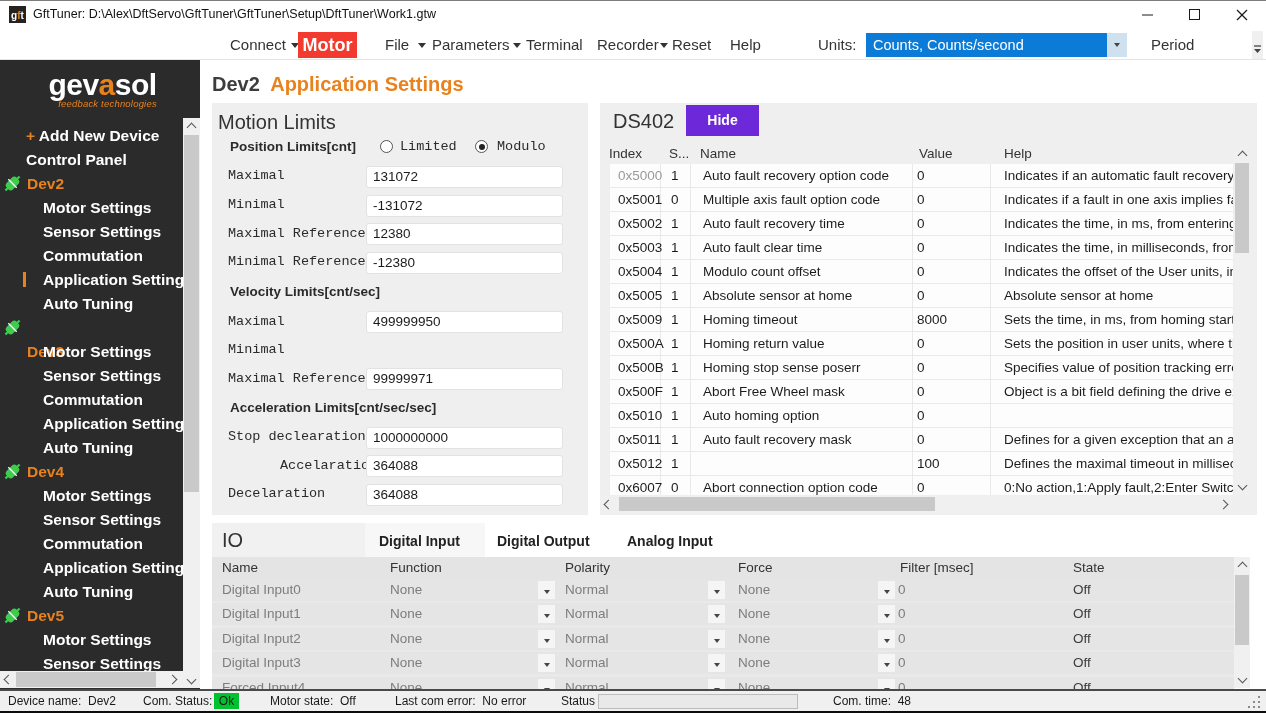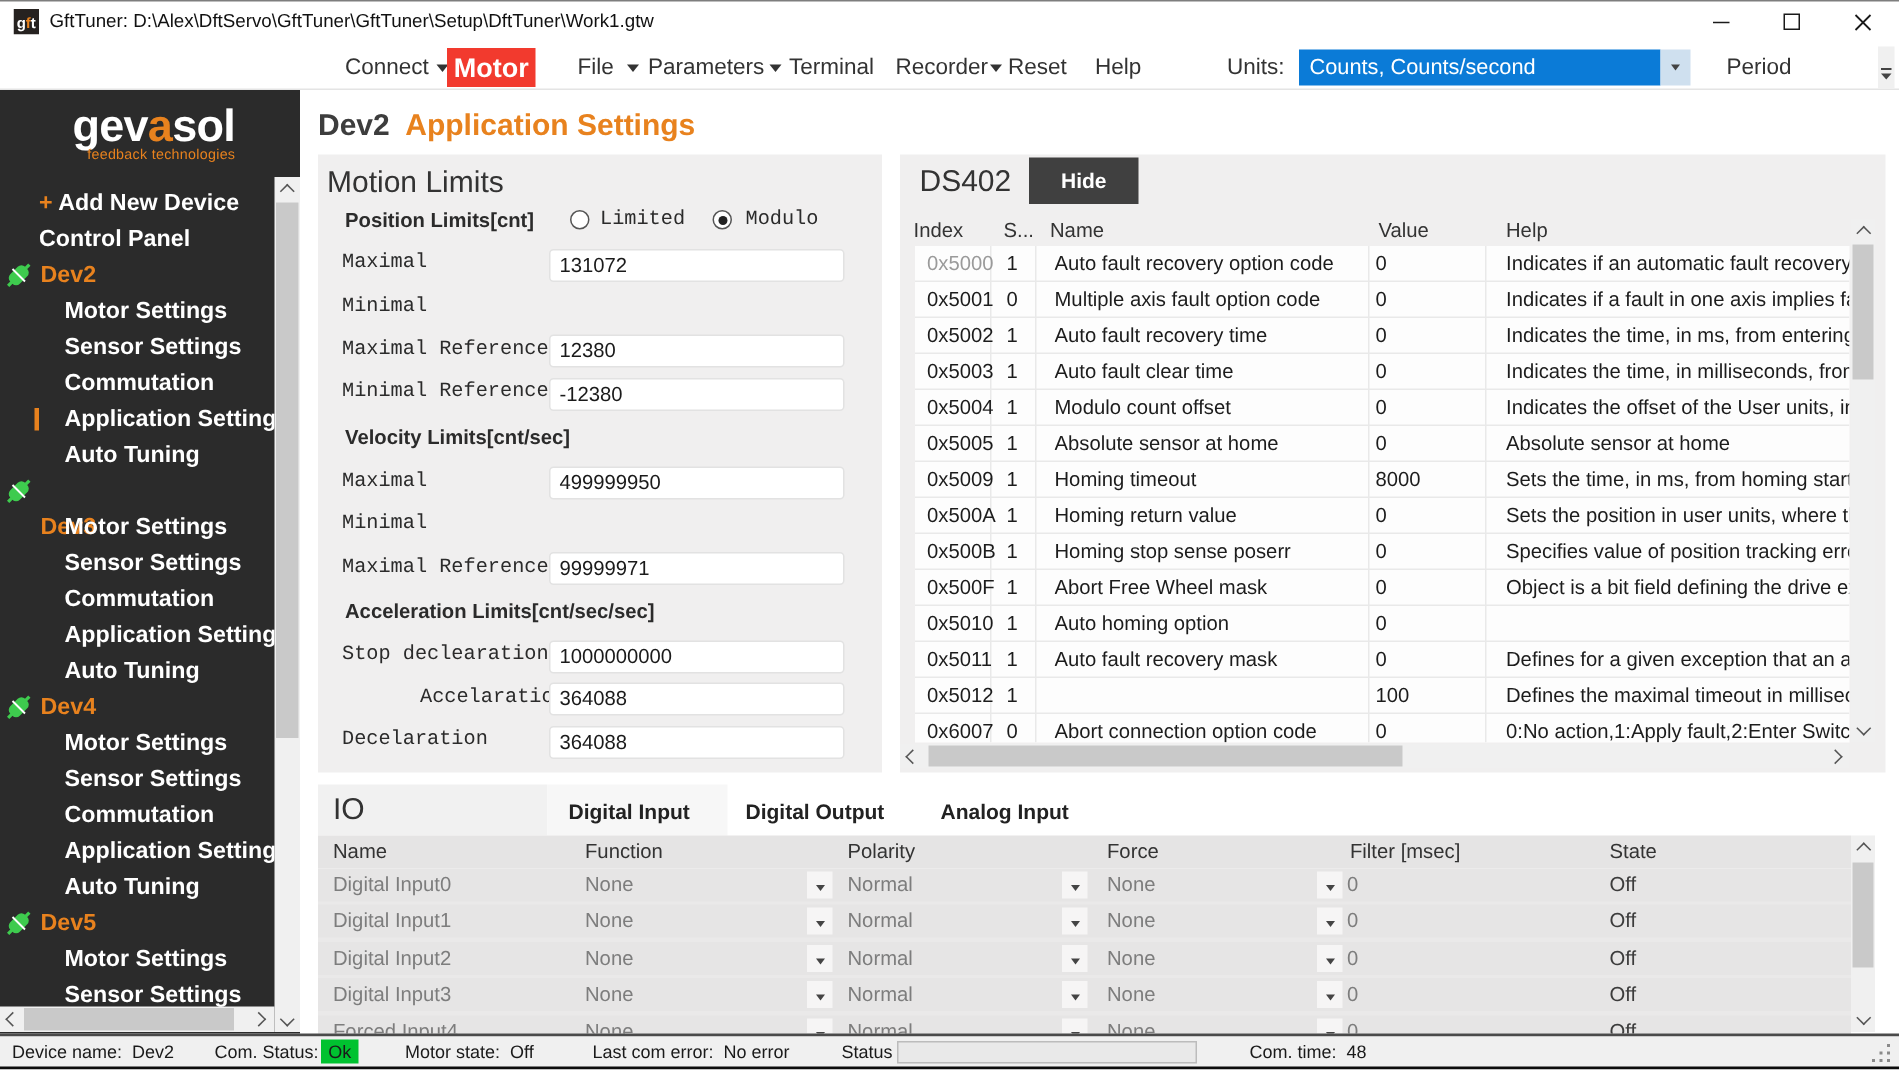--- a/index.html
+++ b/index.html
@@ -21,21 +21,21 @@
 .chev.left { transform:rotate(-45deg); }
 .chev.right { transform:rotate(135deg); }
 #motoroff { left:298px; top:2px; width:59px; height:26px; background:#f23a2e; color:#fff; font-size:18px; font-weight:bold; text-align:center; line-height:26px; }
 #unitscombo { left:866px; top:3px; width:241px; height:24px; background:#0b7bd7; color:#fff; font-size:14.5px; line-height:24px; padding-left:7px; }
 #unitsdrop { left:1107px; top:3px; width:20px; height:24px; background:#cfe0ef; text-align:center; }
 #menuovf { left:1252px; top:31px; width:11px; height:28px; background:#f0f0f0; }
 
 
 #sidebar { left:0; top:60px; width:200px; height:629px; background:#2b2b2b; overflow:hidden; }
 #logo { left:20px; top:8px; width:165px; text-align:center; color:#fff; font-size:30px; font-weight:bold; letter-spacing:-0.5px; }
-#logosub { left:25px; top:38px; width:165px; text-align:center; color:#e8821e; font-size:9.5px; letter-spacing:0.2px; }
+#logosub { left:25px; top:38px; width:165px; text-align:center; color:#e8821e; font-size:9.5px; letter-spacing:0.2px;font-style:italic; }
 .nav { left:0; height:22px; line-height:22px; font-size:15.5px; font-weight:bold; color:#fff; white-space:nowrap; }
 .nav.dev { color:#e8821e; }
 .orange { color:#e8821e; }
 #navclip { left:0; top:58px; width:183px; height:570px; overflow:hidden; }
 
 #sb-v { left:183px; top:58px; width:17px; height:570px; background:#f0f0f0; }
 #sb-h { left:0; top:611px; width:183px; height:17px; background:#f0f0f0; }
 .thumb { background:#c9c9c9; }
 
 
@@ -187,20 +187,21 @@
     <div class="abs blbl" style="left:18px; top:36px;">Position Limits[cnt]</div>
     <div class="abs radio" style="left:168px; top:37px;"></div>
     <div class="abs flbl" style="left:188px; top:36px;">Limited</div>
     <div class="abs radio" style="left:263px; top:37px;"></div>
     <div class="abs" style="left:266.5px; top:40.5px; width:6px; height:6px; border-radius:50%; background:#222;"></div>
     <div class="abs flbl" style="left:285px; top:36px;">Modulo</div>
 
     <div class="abs flbl" style="left:16px; top:65px;">Maximal</div>
     <div class="abs finput" style="left:154px; top:62.5px;">131072</div>
     <div class="abs flbl" style="left:16px; top:94px;">Minimal</div>
+    <div class="abs finput" style="left:154px; top:91.5px;">-131072</div>
     <div class="abs flbl" style="left:16px; top:122.5px;">Maximal Reference</div>
     <div class="abs finput" style="left:154px; top:120px;">12380</div>
     <div class="abs flbl" style="left:16px; top:151px;">Minimal Reference</div>
     <div class="abs finput" style="left:154px; top:148.5px;">-12380</div>
 
     <div class="abs blbl" style="left:18px; top:181px;">Velocity Limits[cnt/sec]</div>
     <div class="abs flbl" style="left:16px; top:210.5px;">Maximal</div>
     <div class="abs finput" style="left:154px; top:208px;">499999950</div>
     <div class="abs flbl" style="left:16px; top:239px;">Minimal</div>
     <div class="abs flbl" style="left:16px; top:267.5px;">Maximal Reference</div>
@@ -209,21 +210,21 @@
     <div class="abs blbl" style="left:18px; top:297px;">Acceleration Limits[cnt/sec/sec]</div>
     <div class="abs flbl" style="left:16px; top:326px;">Stop declearation</div>
     <div class="abs finput" style="left:154px; top:323.5px;">1000000000</div>
     <div class="abs flbl" style="left:28px; top:354.5px;margin-left:40px;">Accelaration</div>
     <div class="abs finput" style="left:154px; top:352px;">364088</div>
     <div class="abs flbl" style="left:16px; top:383px;">Decelaration</div>
     <div class="abs finput" style="left:154px; top:380.5px;">364088</div>
   </div>
   <div class="abs panel" id="dspanel">
     <div class="abs ptitle" style="left:13px; top:7px;">DS402</div>
-    <div class="abs" style="left:86px; top:2px; width:73px; height:31px; background:#404040; color:#fff; font-size:14px; font-weight:bold; text-align:center; line-height:31px;">Hide</div>
+    <div class="abs" style="left:86px; top:2px; width:73px; height:31px; background:#6d28d9; color:#fff; font-size:14px; font-weight:bold; text-align:center; line-height:31px;">Hide</div>
     <div class="abs dshead" style="left:9px; top:43px;">Index</div>
     <div class="abs dshead" style="left:69px; top:43px;">S...</div>
     <div class="abs dshead" style="left:100px; top:43px;">Name</div>
     <div class="abs dshead" style="left:319px; top:43px;">Value</div>
     <div class="abs dshead" style="left:404px; top:43px;">Help</div>
     <div class="abs" id="dsgrid" style="left:10px; top:61px; width:623px; height:331px; background:#fdfdfd; overflow:hidden;">
 <div class="abs" style="left:50px; top:0; width:1px; height:331px; background:#e9e9e9;"></div>
 <div class="abs" style="left:80px; top:0; width:1px; height:331px; background:#e9e9e9;"></div>
 <div class="abs" style="left:302px; top:0; width:1px; height:331px; background:#e9e9e9;"></div>
 <div class="abs" style="left:380px; top:0; width:1px; height:331px; background:#e9e9e9;"></div>

